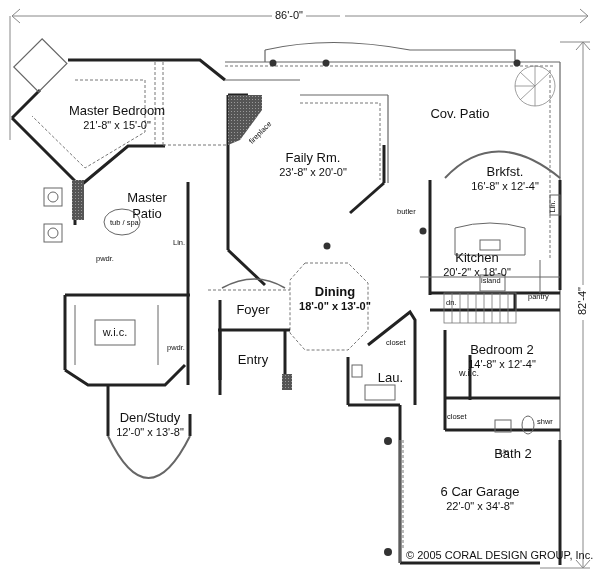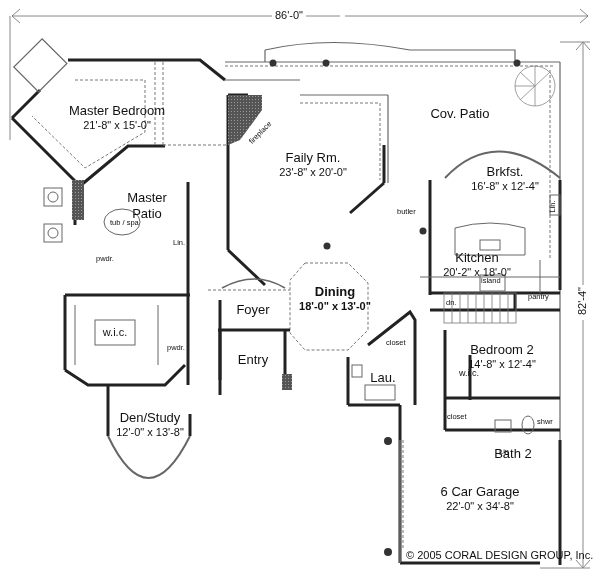--- a/index.html
+++ b/index.html
@@ -228,21 +228,21 @@
   <span class="d">w.i.c.</span>
 </div>
 <div class="lbl" style="left:110px;top:410px;width:80px;">
   <span class="n">Den/Study</span>
   <span class="d">12'-0" x 13'-8"</span>
 </div>
 <div class="lbl" style="left:452px;top:342px;width:100px;">
   <span class="n">Bedroom 2</span>
   <span class="d">14'-8" x 12'-4"</span>
 </div>
-<div class="lbl" style="left:363px;top:370px;width:40px;">
+<div class="lbl" style="left:363px;top:370px;width:40px;text-align:right;">
   <span class="n">Lau.</span>
 </div>
 <div class="lbl" style="left:488px;top:402px;width:50px;margin-top:44px;">
   <span class="n">Bath 2</span>
 </div>
 <div class="lbl" style="left:430px;top:484px;width:100px;">
   <span class="n">6 Car Garage</span>
   <span class="d">22'-0" x 34'-8"</span>
 </div>
 

